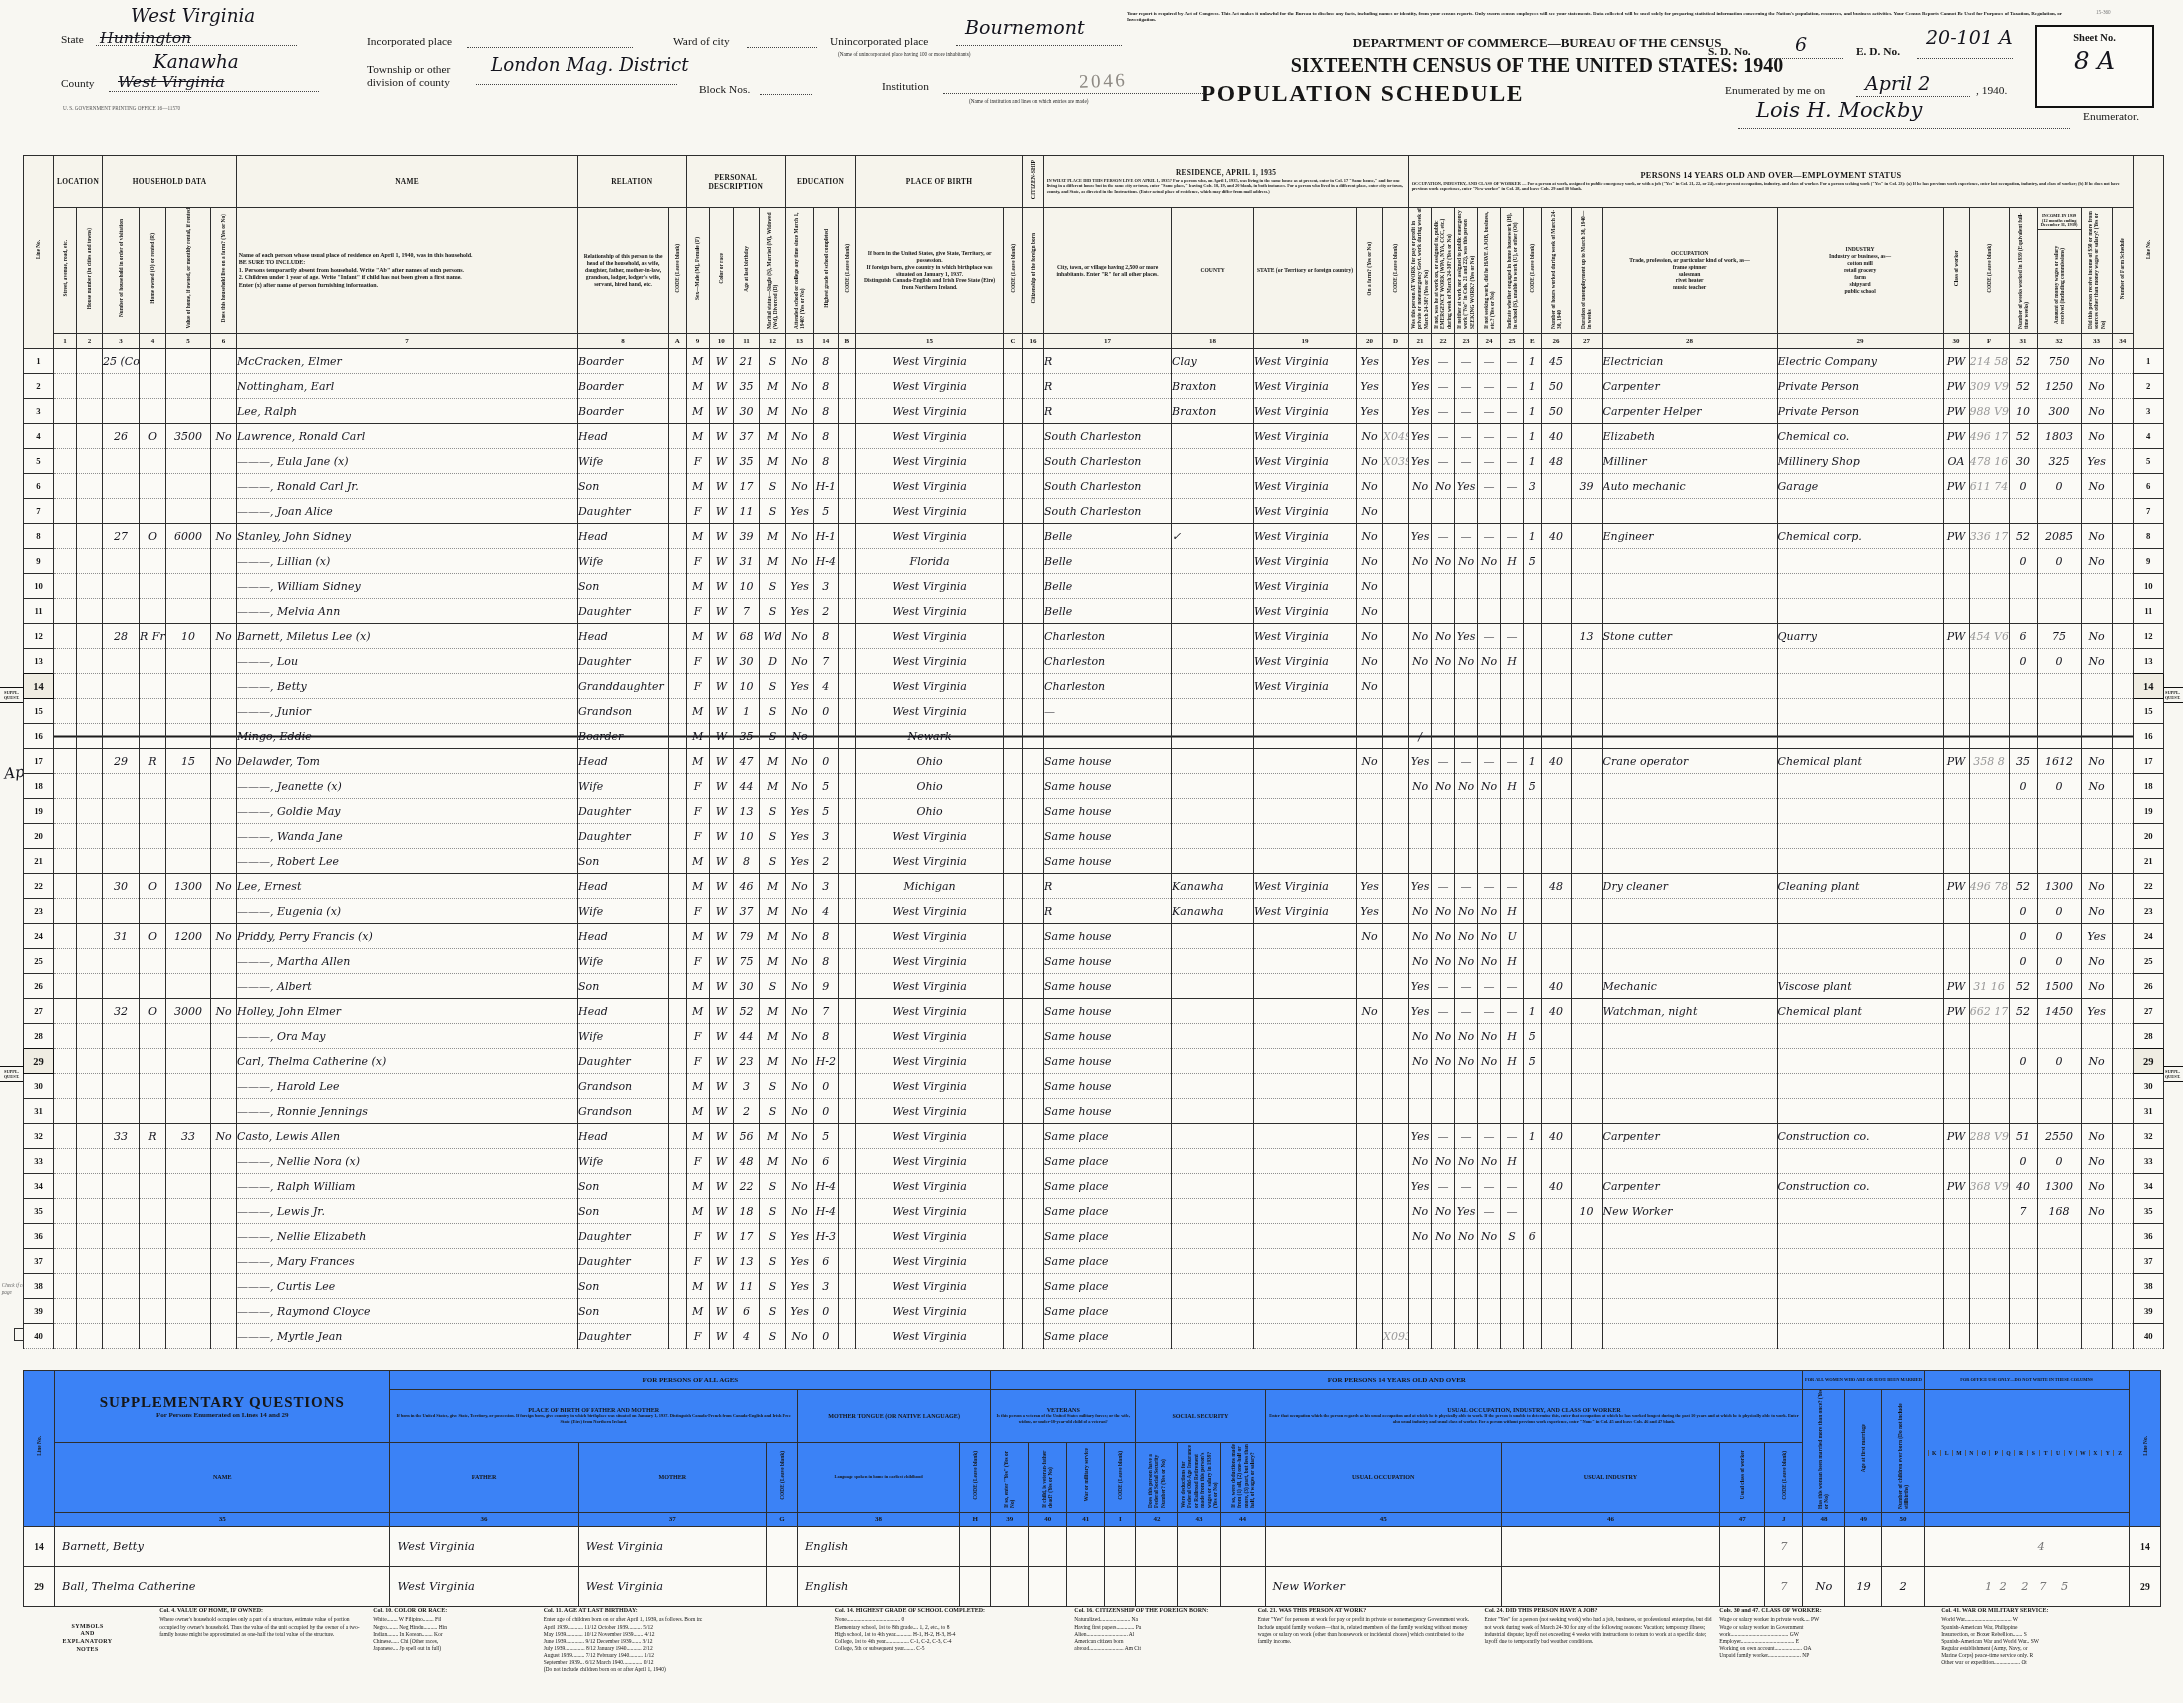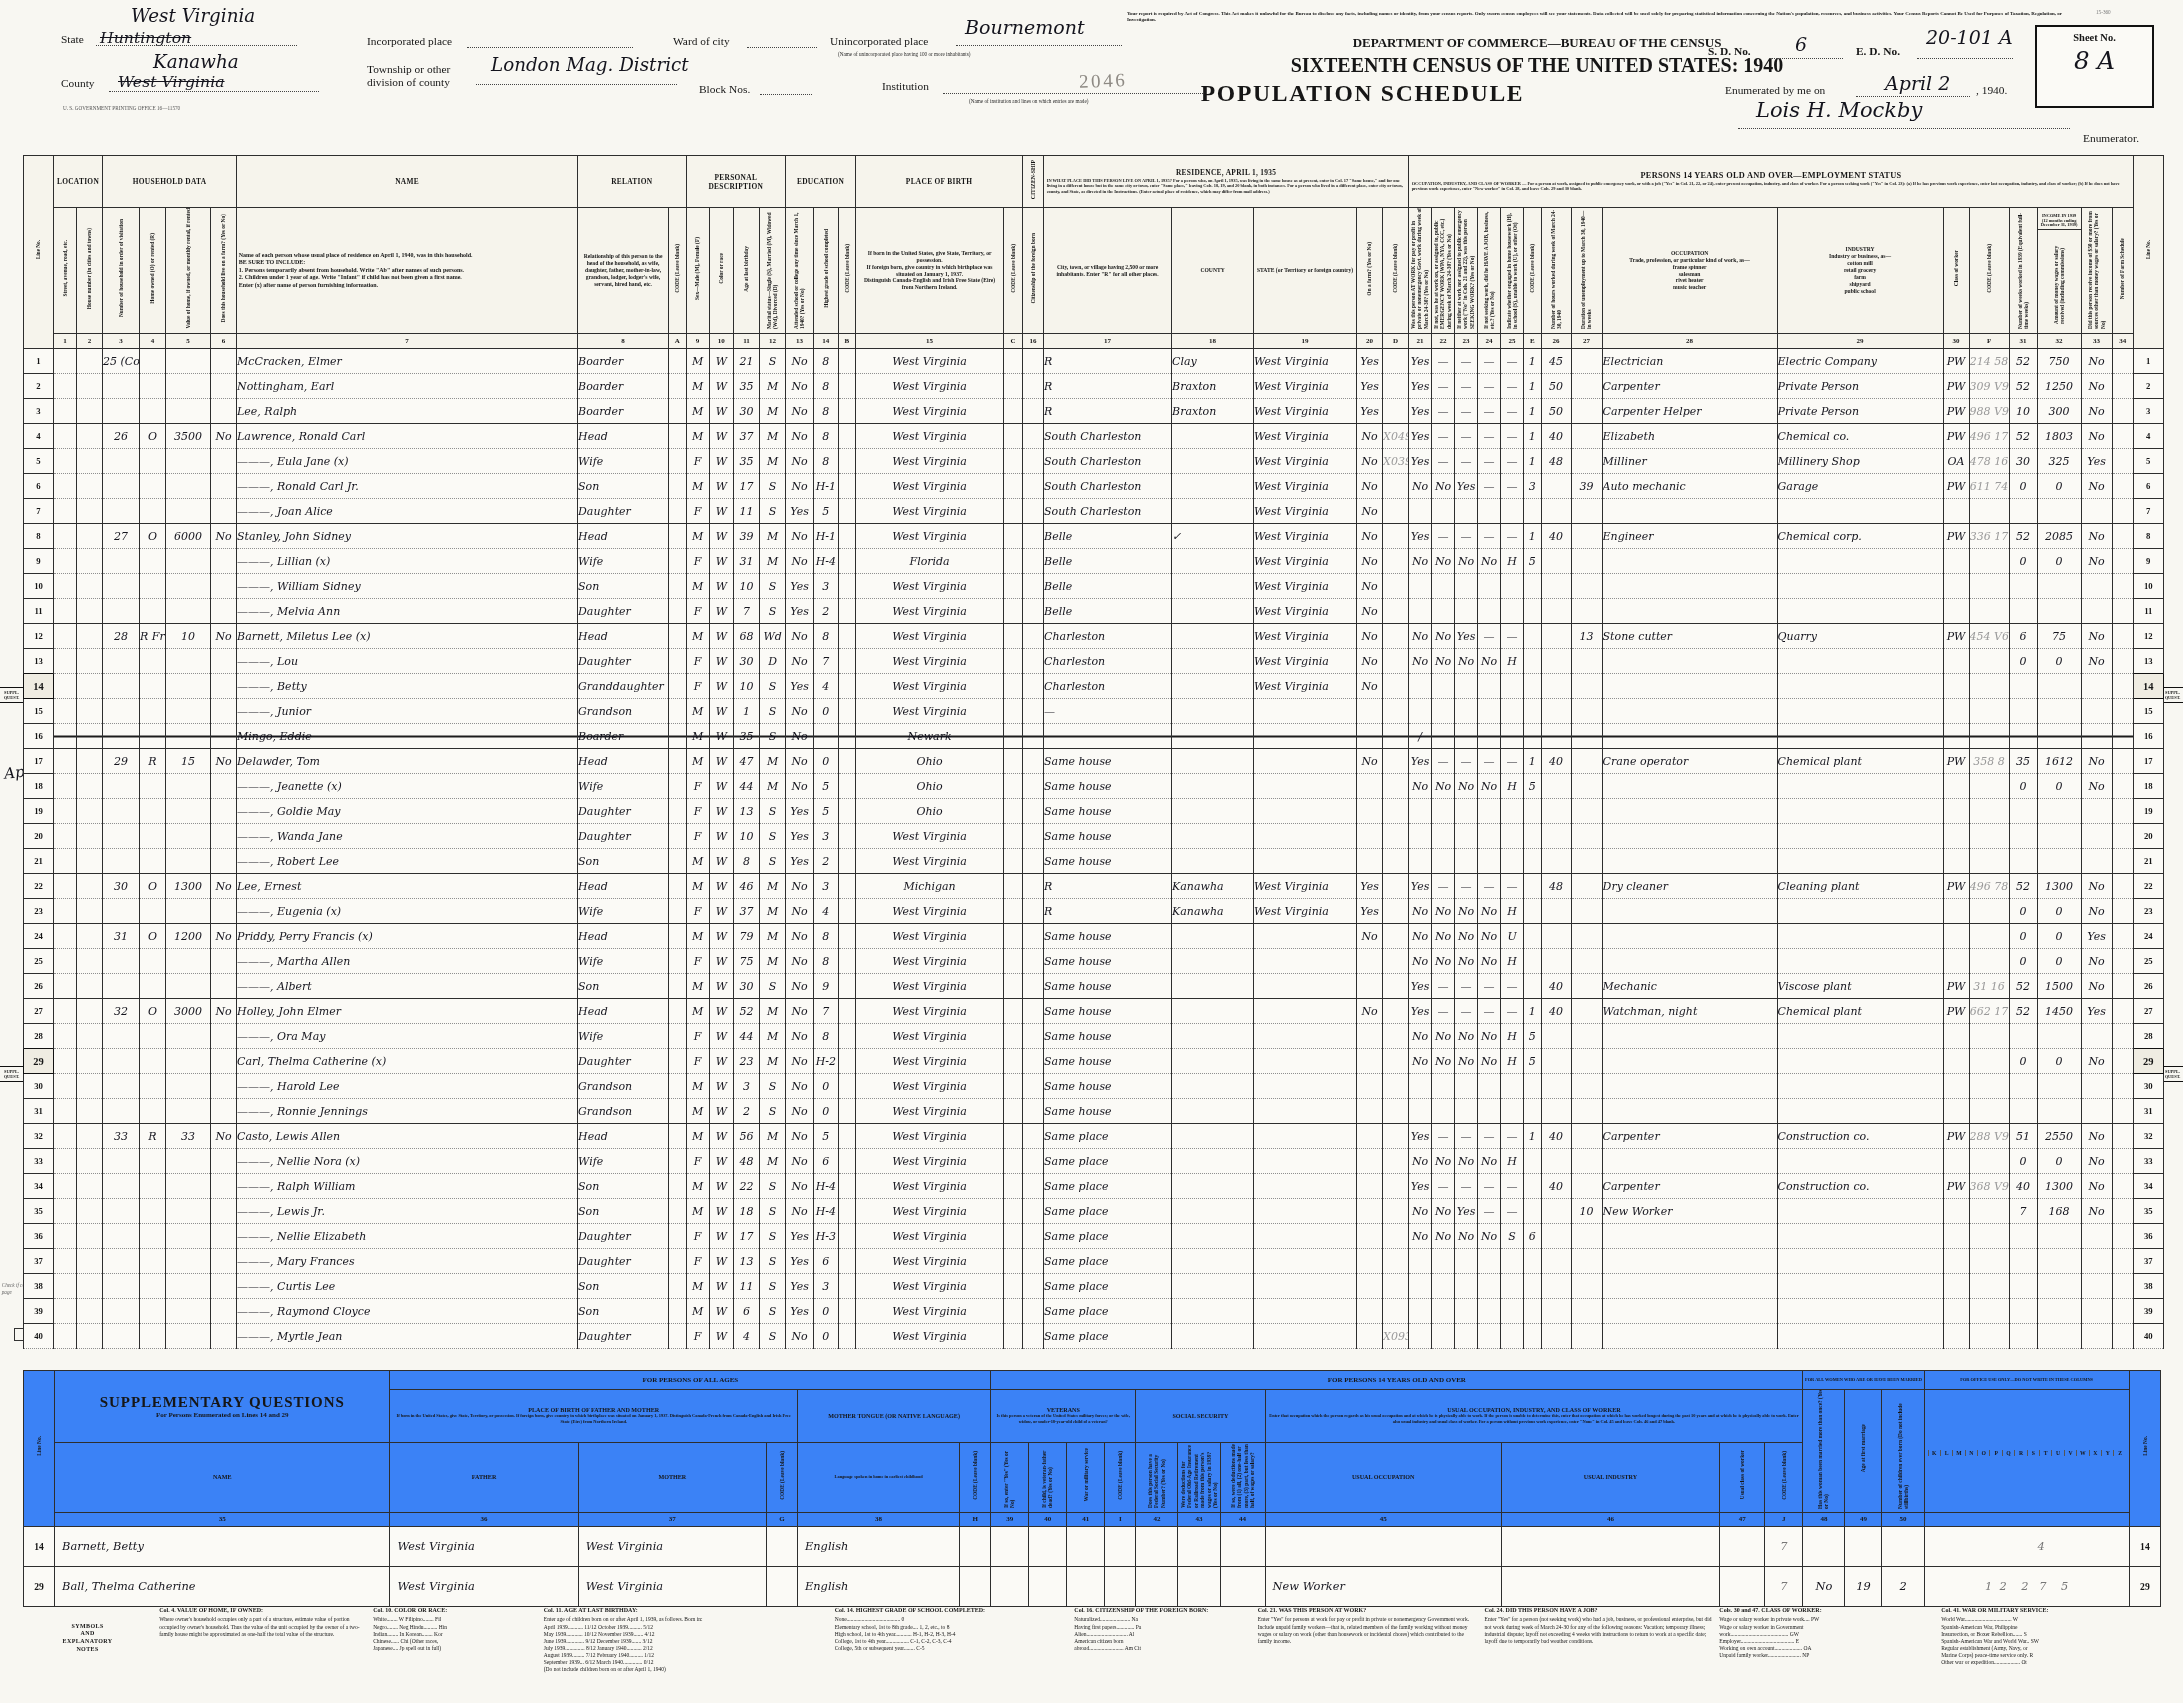--- a/index.html
+++ b/index.html
@@ -126,27 +126,27 @@
   <div class="abs lbl" style="left:1856px;top:45px;font-weight:bold;">E. D. No.</div>
   <div class="abs hw" style="left:1926px;top:26px;font-size:19px;">20-101 A</div>
   <div class="abs dots" style="left:1917px;top:58px;width:96px;"></div>
 
   <div class="abs" style="left:2035px;top:24.5px;width:115px;height:79px;border:2.2px solid #111;background:#fbfaf6;">
     <div style="text-align:center;font-size:10.5px;font-weight:bold;margin-top:5.2px;">Sheet No.</div>
     <div class="hw" style="text-align:center;font-size:24.5px;margin-top:3.5px;">8 A</div>
   </div>
 
   <div class="abs lbl" style="left:1725px;top:84px;">Enumerated by me on</div>
-  <div class="abs hw" style="left:1865px;top:72px;font-size:19px;margin-left:20px;">April 2</div>
+  <div class="abs hw" style="left:1865px;top:72px;font-size:19px;">April 2</div>
   <div class="abs dots" style="left:1856px;top:96px;width:114px;"></div>
   <div class="abs lbl" style="left:1976px;top:84px;">, 1940.</div>
 
   <div class="abs hw" style="left:1756px;top:98px;font-size:21px;">Lois H. Mockby</div>
   <div class="abs dots" style="left:1738px;top:128px;width:332px;"></div>
-  <div class="abs lbl" style="left:2083px;top:132px;">Enumerator.</div>
+  <div class="abs lbl" style="left:2083px;top:110px;">Enumerator.</div>
 
   <div class="vstreet" style="left:51px;top:437px;height:236px;width:23px;">Buckwood Drive</div>
   <div class="vstreet" style="left:51px;top:668px;height:175px;width:23px;">Street</div>
   <div class="vstreet" style="left:51px;top:1004px;height:148px;width:23px;">Lewis</div>
 
   <div class="abs hw" style="left:3.5px;top:762px;font-size:15px;transform:rotate(-6deg);">April 3</div>
   <svg class="abs" style="left:54px;top:742px;" width="61" height="61" viewBox="0 0 70 70">
     <polygon points="69,35 43.3,38.4 59,59 38.4,43.3 35,69 31.6,43.3 11,59 26.7,38.4 1,35 26.7,31.6 11,11 31.6,26.7 35,1 38.4,26.7 59,11 43.3,31.6" fill="#14141d"></polygon>
   </svg>
   <div class="abs" style="left:24.5px;top:898px;font-size:12.2px;">✗</div>

